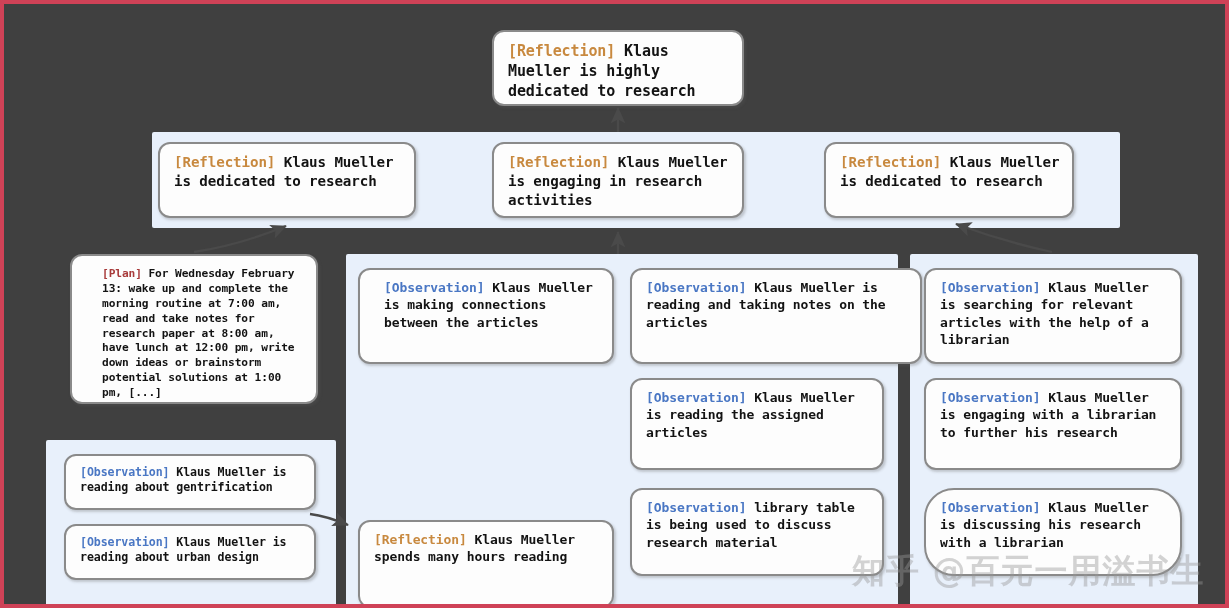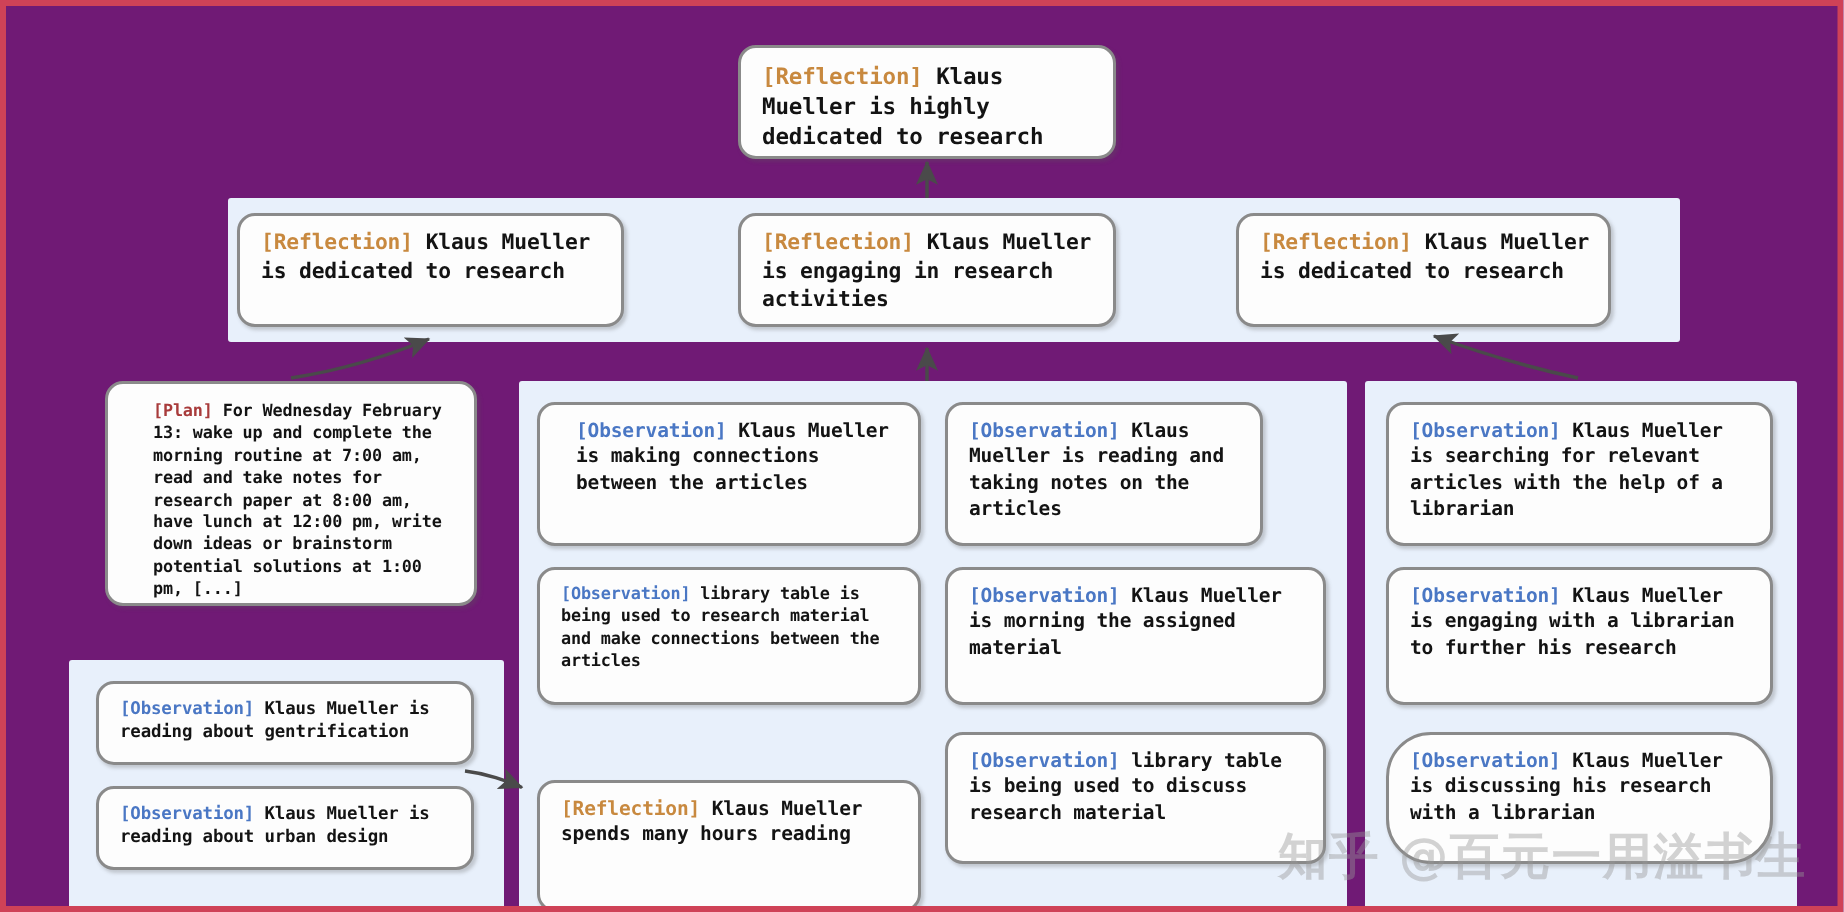--- a/index.html
+++ b/index.html
@@ -9,21 +9,21 @@
     padding: 0;
     background: #ffffff;
   }
   body {
     font-family: "DejaVu Sans Mono", "Liberation Mono", monospace;
   }
   #canvas {
     position: relative;
     width: 1229px;
     height: 608px;
-    background: #701a75;
+    background: #404040;
     border: 4px solid #cf4257;
     overflow: hidden;
   }
   
   .panel {
     position: absolute;
     background: #e8f0fb;
     border-radius: 2px;
   }
   
@@ -109,27 +109,26 @@
   <div class="node fs14" style="left:820px; top:138px; width:250px; height:76px;"><span class="tag tag-reflection">[Reflection]</span><span> Klaus Mueller is dedicated to research</span></div>
 
   <div class="node fs11" style="left:66px; top:250px; width:248px; height:150px; padding:11px 12px 9px 30px;"><span class="tag tag-plan">[Plan]</span><span> For Wednesday February 13: wake up and complete the morning routine at 7:00 am, read and take notes for research paper at 8:00 am, have lunch at 12:00 pm, write down ideas or brainstorm potential solutions at 1:00 pm, [...]</span></div>
 
   <div class="node fs12" style="left:60px; top:450px; width:252px; height:56px;"><span class="tag tag-observation">[Observation]</span><span> Klaus Mueller is reading about gentrification</span></div>
 
   <div class="node fs12" style="left:60px; top:520px; width:252px; height:56px;"><span class="tag tag-observation">[Observation]</span><span> Klaus Mueller is reading about urban design</span></div>
 
   <div class="node fs13" style="left:354px; top:264px; width:256px; height:96px;padding-left:24px;"><span class="tag tag-observation">[Observation]</span><span> Klaus Mueller is making connections between the articles</span></div>
 
-  <div class="node fs11" style="left:354px; top:374px; width:256px; height:92px;"><span class="tag tag-observation">[Observation]</span><span> library table is being used to research material and make connections between the articles</span></div>
 
   <div class="node fs13" style="left:354px; top:484px; width:256px; height:88px;margin-top:32px;"><span class="tag tag-reflection">[Reflection]</span><span> Klaus Mueller spends many hours reading</span></div>
 
-  <div class="node fs13" style="left:626px; top:264px; width:212px; height:96px;"><span class="tag tag-observation">[Observation]</span><span> Klaus Mueller is reading and taking notes on the articles</span></div>
+  <div class="node fs13" style="left:626px; top:264px; width:292px; height:96px;"><span class="tag tag-observation">[Observation]</span><span> Klaus Mueller is reading and taking notes on the articles</span></div>
 
-  <div class="node fs13" style="left:626px; top:374px; width:254px; height:92px;"><span class="tag tag-observation">[Observation]</span><span> Klaus Mueller is morning the assigned material</span></div>
+  <div class="node fs13" style="left:626px; top:374px; width:254px; height:92px;"><span class="tag tag-observation">[Observation]</span><span> Klaus Mueller is reading the assigned articles</span></div>
 
   <div class="node fs13" style="left:626px; top:484px; width:254px; height:88px;"><span class="tag tag-observation">[Observation]</span><span> library table is being used to discuss research material</span></div>
 
   <div class="node fs13" style="left:920px; top:264px; width:258px; height:96px;"><span class="tag tag-observation">[Observation]</span><span> Klaus Mueller is searching for relevant articles with the help of a librarian</span></div>
 
   <div class="node fs13" style="left:920px; top:374px; width:258px; height:92px;"><span class="tag tag-observation">[Observation]</span><span> Klaus Mueller is engaging with a librarian to further his research</span></div>
 
   <div class="node fs13" style="left:920px; top:484px; width:258px; height:88px;border-radius:30px;"><span class="tag tag-observation">[Observation]</span><span> Klaus Mueller is discussing his research with a librarian</span></div>
 
   <div class="watermark" style="left:810px; top:545px;">知乎 @百元一用溢书生</div>

